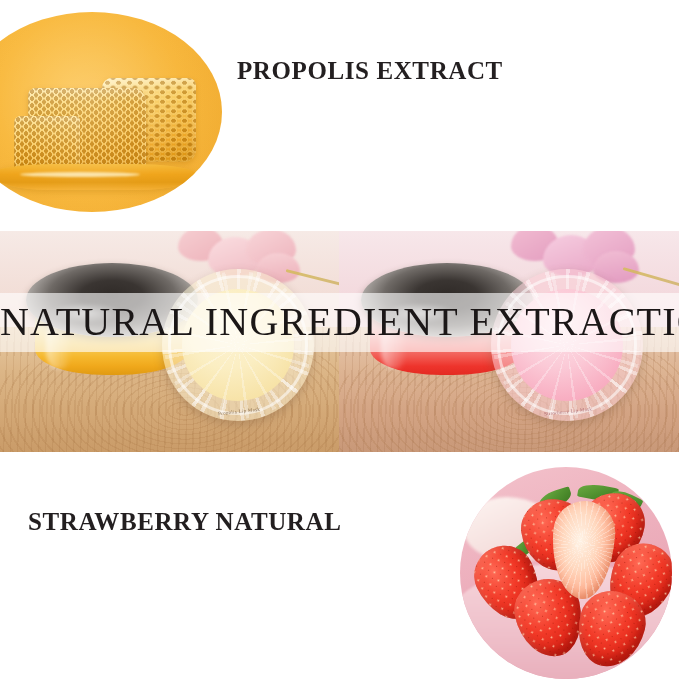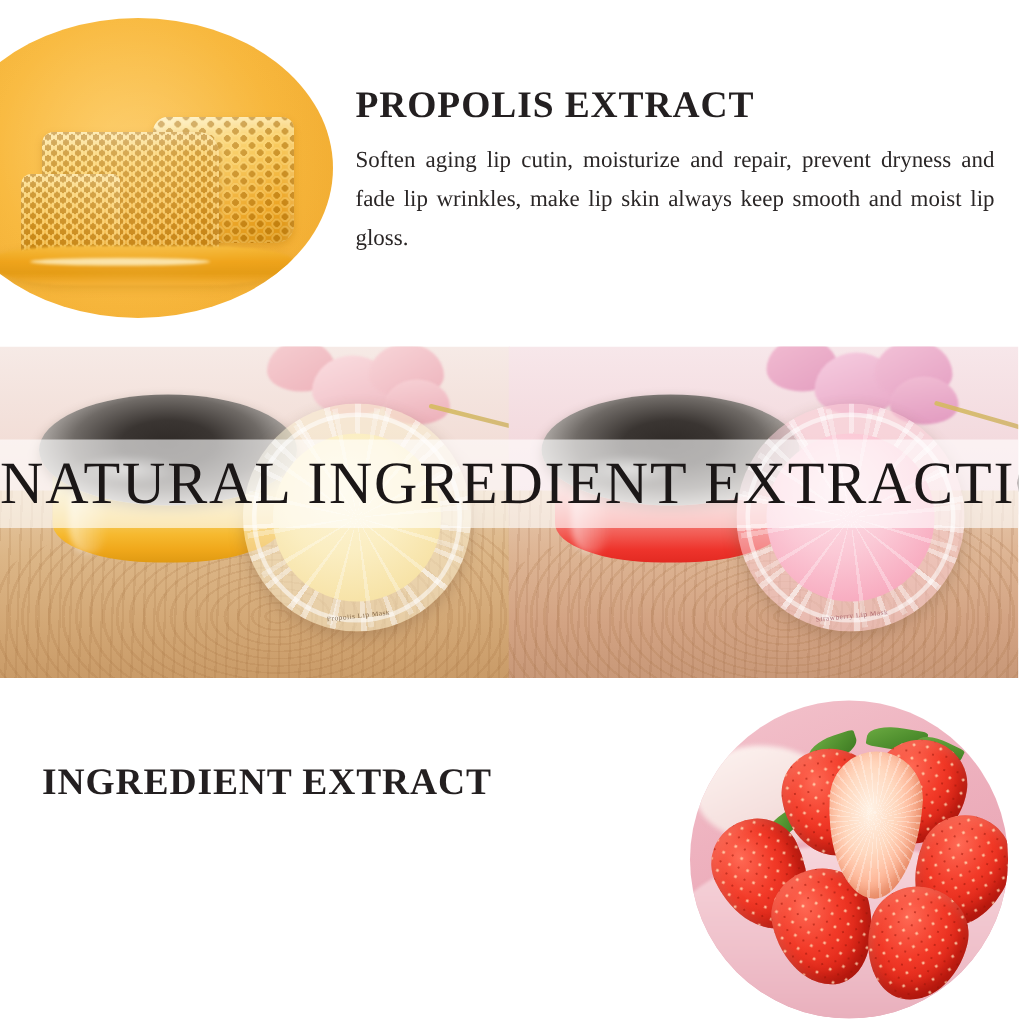--- a/index.html
+++ b/index.html
@@ -412,21 +412,20 @@
       <div class="hc-slab hc-slab-c">
         <div class="hc-cells hc-cells-fine"></div>
       </div>
       <div class="hc-pool"></div>
       <div class="hc-pool-hl"></div>
     </div>
   </div>
 
   <div id="propolis-text">
     <h2 class="extract-title">PROPOLIS EXTRACT</h2>
-    <p class="extract-body">Soften aging lip cutin, moisturize and repair, prevent dryness and fade lip wrinkles, make lip skin always keep smooth and moist lip gloss.</p>
   </div>
 
 </div>
 
 <div id="section-banner">
 
   <div class="banner-half" id="banner-half-left">
     <div class="bk-wall"></div>
     <div class="bk-wood"></div>
     <div class="bk-rings"></div>
@@ -481,21 +480,21 @@
   </div>
 
   <div id="banner-band"></div>
   <h1 id="banner-headline">NATURAL  INGREDIENT  EXTRACTION</h1>
 
 </div>
 
 <div id="section-strawberry">
 
   <div id="strawberry-text">
-    <h2 class="extract-title">INGREDIENT EXTRACT</h2>
+    <h2 class="extract-title">STRAWBERRY NATURAL</h2>
   </div>
 
   <div id="strawberry-circle">
     <div class="sb-art">
       <div class="sb-bowl"></div>
       <div class="sb-plate"></div>
 
       <div class="leaf" style="left:78px; top:24px; width:34px; height:16px; transform:rotate(-18deg);"></div>
       <div class="leaf" style="left:118px; top:18px; width:40px; height:15px; transform:rotate(10deg);"></div>
       <div class="leaf" style="left:150px; top:26px; width:32px; height:14px; transform:rotate(26deg);"></div>

